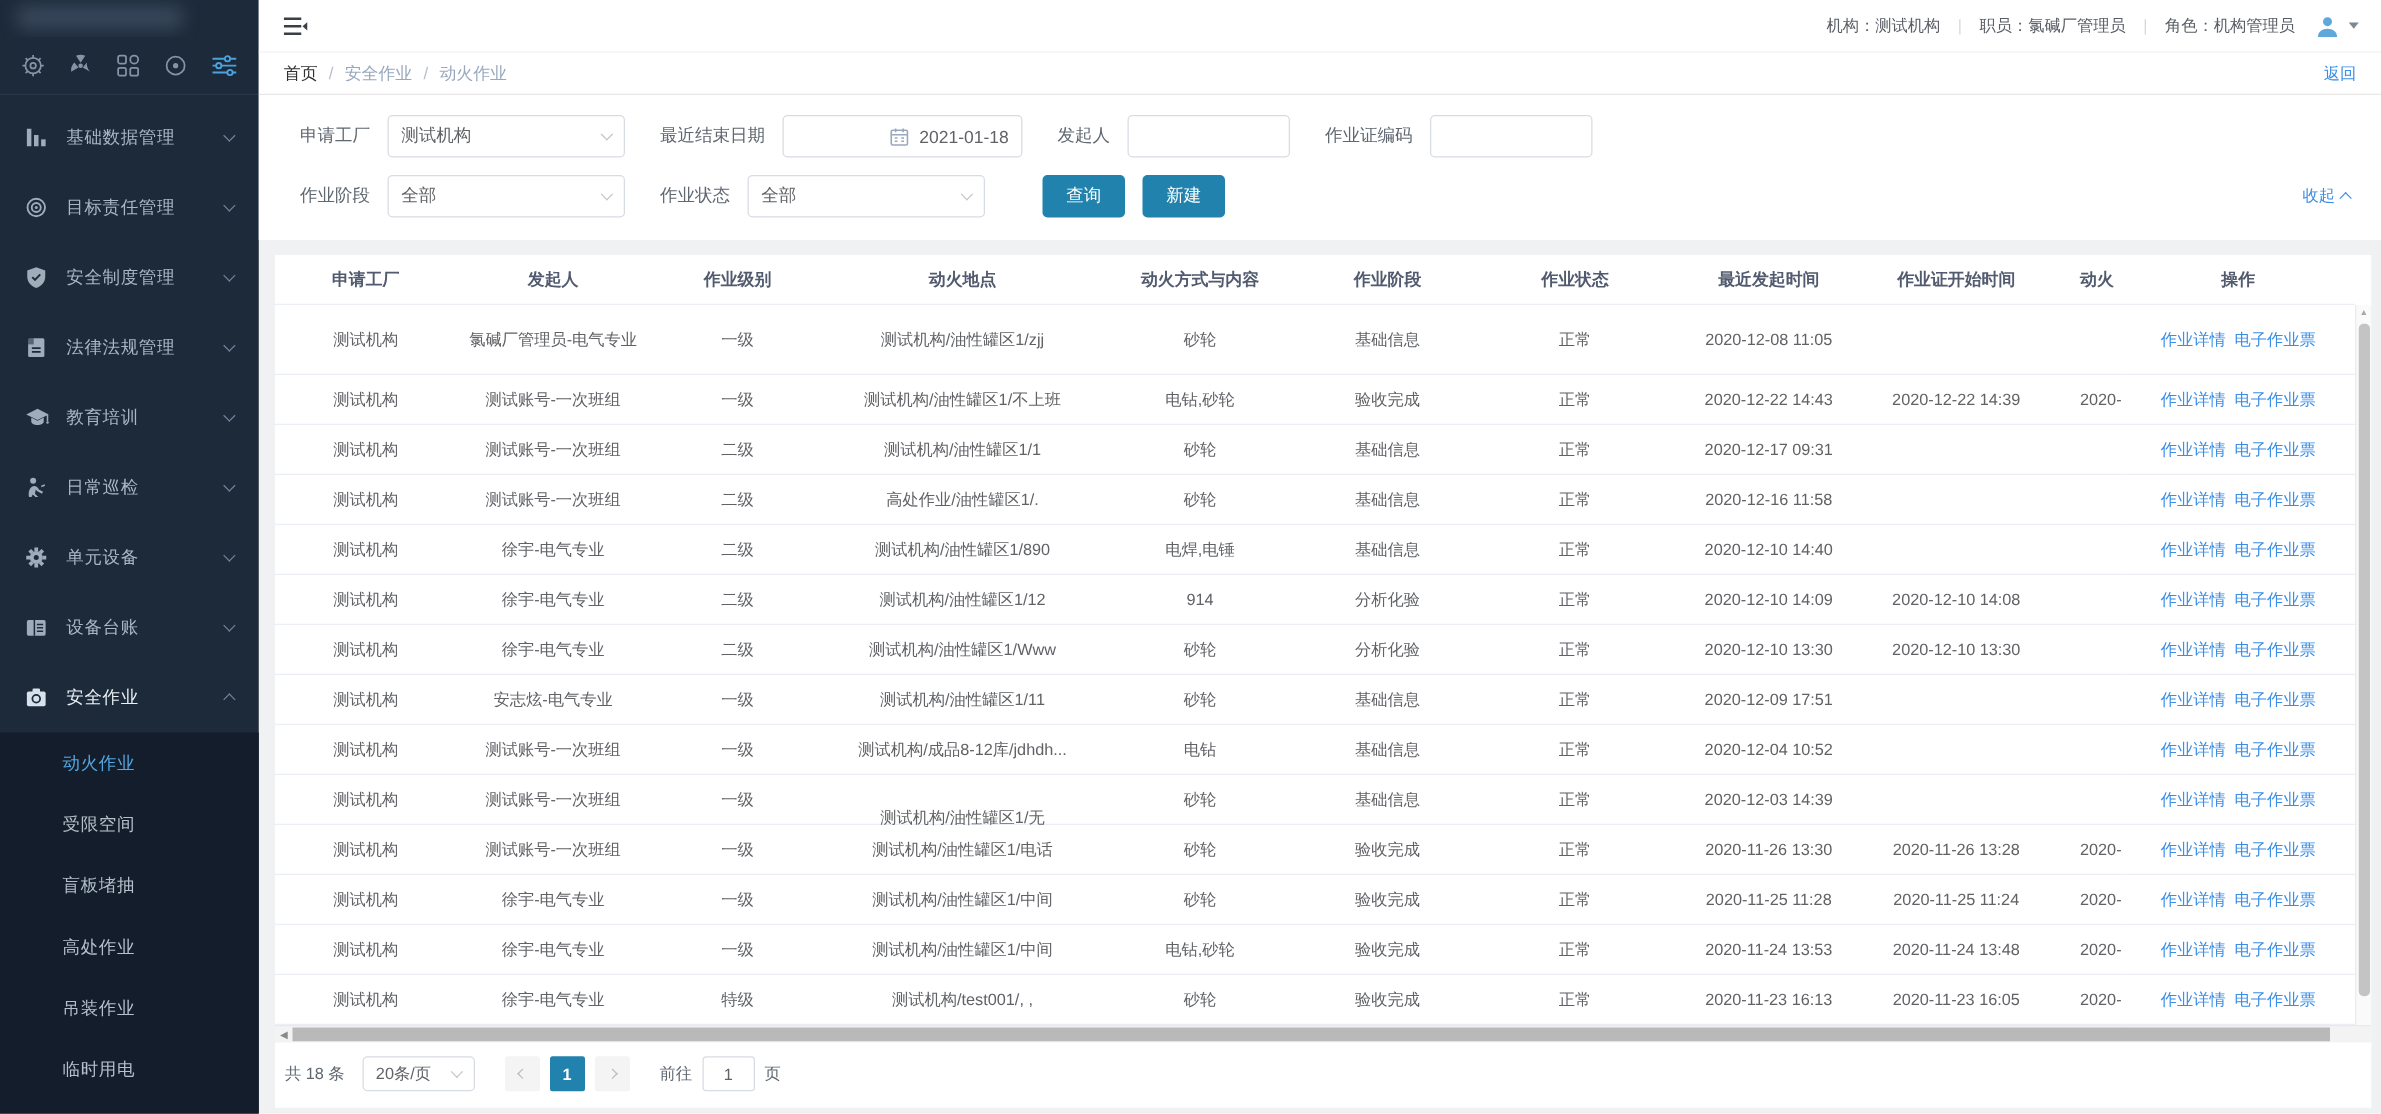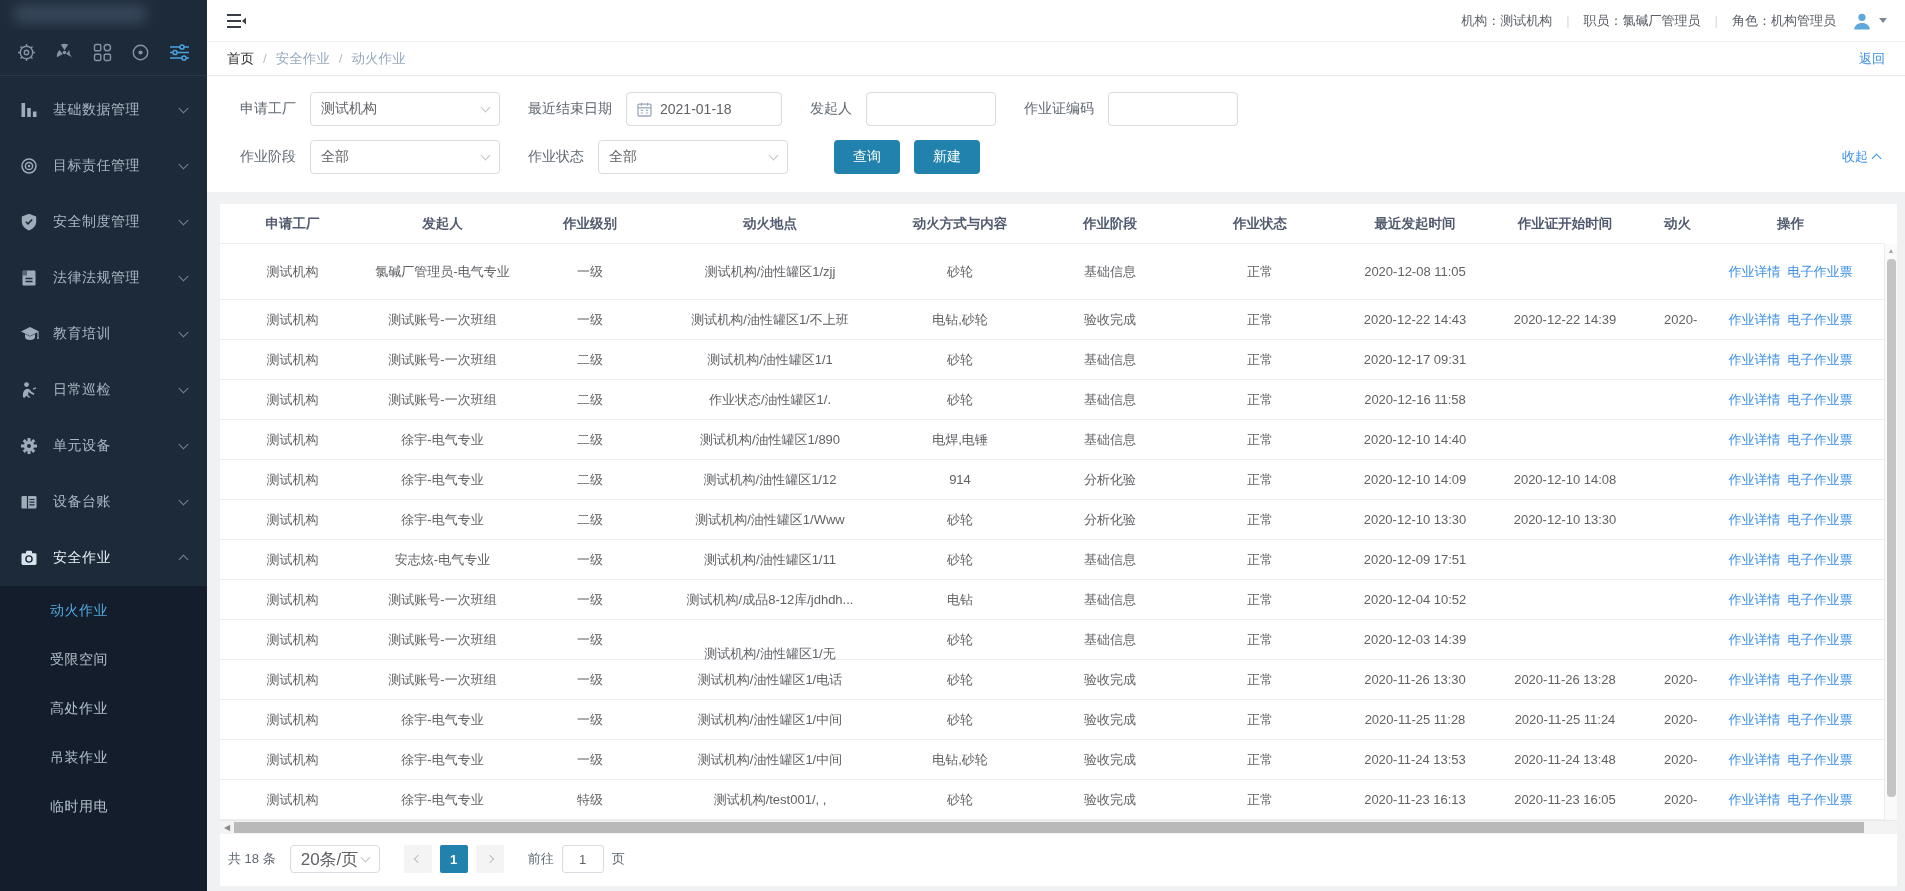--- a/index.html
+++ b/index.html
@@ -75,21 +75,21 @@
   .v-scroll { position:absolute; top:40px; right:0; width:13px; background:#fafafa; border-left:1px solid #ececec; }
   .v-arrow { height:13px; display:flex; align-items:center; justify-content:center; color:#a8a8a8; font-size:7px; }
   .v-thumb { position:absolute; top:15px; left:2px; width:9px; background:#c4c4c4; border-radius:4px; }
 
   .h-scroll { height:14px; background:#f3f3f3; position:relative; display:flex; align-items:center; border-top:1px solid #e9e9e9; }
   .h-arrow { width:14px; text-align:center; color:#8a8a8a; font-size:8px; line-height:14px; cursor:pointer; }
   .h-thumb { position:absolute; left:14px; top:1px; height:11px; width:1630px; background:#b9b9b9; cursor:pointer; }
 
   
   .pagination { display:flex; align-items:center; padding:11px 0 13px 8px; font-size:13px; color:#5f6770; background:#fff; }
-  .pg-size { width:90px; height:28px; margin-left:14px; font-size:17px; }
+  .pg-size { width:90px; height:28px; margin-left:14px; font-size:13px; }
   .pg-sq { width:28px; height:28px; display:flex; align-items:center; justify-content:center; border-radius:2px; cursor:pointer; }
   .pg-btn { background:#f4f4f5; color:#b7bdc6; margin-left:8px; }
   .pg-btn .chev { width:6px; height:6px; }
   .pg-page { background:#2183ad; color:#fff; font-weight:bold; margin-left:8px; }
   .pg-goto { margin-left:24px; }
   .pg-input { width:42px; height:28px; border:1px solid #d7dbe2; border-radius:3px; text-align:center; font:inherit; color:#606266; margin:0 8px; outline:none; }
 </style>
 </head>
 <body>
 
@@ -233,20 +233,21 @@
             <circle cx="9" cy="10" r="3.1" fill="none" stroke="#1d2a3a" stroke-width="1.4"></circle>
           </svg>
         </span>
         <span class="mi-label">安全作业</span>
         <span class="chev up"></span>
       </div>
     </nav>
   <div class="submenu" id="submenu">
       <div class="sub-item active">动火作业</div>
       <div class="sub-item">受限空间</div>
+      <div class="sub-item">盲板堵抽</div>
       <div class="sub-item">高处作业</div>
       <div class="sub-item">吊装作业</div>
       <div class="sub-item">临时用电</div>
     </div>
 </aside>
 
 <div class="main">
 
   <div class="topbar">
     <span style="display:flex;cursor:pointer;">
@@ -288,21 +289,21 @@
     <div class="f-row" id="f-row1">
         <div class="f-field">
           <span class="f-label">申请工厂</span>
           <div class="sel" style="width: 190px;">
             <span>测试机构</span>
             <span class="chev down"></span>
           </div>
         </div>
         <div class="f-field">
           <span class="f-label">最近结束日期</span>
-          <div class="inp" style="width: 156px;">
+          <div class="inp" style="width: 192px; justify-content: flex-end;">
             <span class="cal">
               <svg width="15" height="15" viewBox="0 0 15 15">
                 <rect x="1" y="2.2" width="13" height="11.8" rx="1.2" fill="none" stroke="#9aa8bc" stroke-width="1.3"></rect>
                 <path d="M1 5.8h13" stroke="#9aa8bc" stroke-width="1.3"></path>
                 <path d="M4.5 .8v3M10.5 .8v3" stroke="#9aa8bc" stroke-width="1.3"></path>
                 <path d="M3.8 8.3h2.2M3.8 11h2.2M9 8.3h2.2M9 11h2.2" stroke="#9aa8bc" stroke-width="1.2"></path>
               </svg>
             </span>
             <span>2021-01-18</span>
           </div>
@@ -394,21 +395,21 @@
             <div class="t-cell" style="width: 140px;">基础信息</div>
             <div class="t-cell" style="width: 160px;">正常</div>
             <div class="t-cell" style="width: 150px;">2020-12-17 09:31</div>
             <div class="t-cell" style="width: 150px;"></div>
             <div class="t-cell cut" style="width: 140px;"></div>
           </div>
           <div class="t-row">
             <div class="t-cell" style="width: 145px;">测试机构</div>
             <div class="t-cell" style="width: 155px;">测试账号-一次班组</div>
             <div class="t-cell" style="width: 140px;">二级</div>
-            <div class="t-cell" style="width: 220px;">作业状态/油性罐区1/.</div>
+            <div class="t-cell" style="width: 220px;">高处作业/油性罐区1/.</div>
             <div class="t-cell" style="width: 160px;">砂轮</div>
             <div class="t-cell" style="width: 140px;">基础信息</div>
             <div class="t-cell" style="width: 160px;">正常</div>
             <div class="t-cell" style="width: 150px;">2020-12-16 11:58</div>
             <div class="t-cell" style="width: 150px;"></div>
             <div class="t-cell cut" style="width: 140px;"></div>
           </div>
           <div class="t-row">
             <div class="t-cell" style="width: 145px;">测试机构</div>
             <div class="t-cell" style="width: 155px;">徐宇-电气专业</div>

